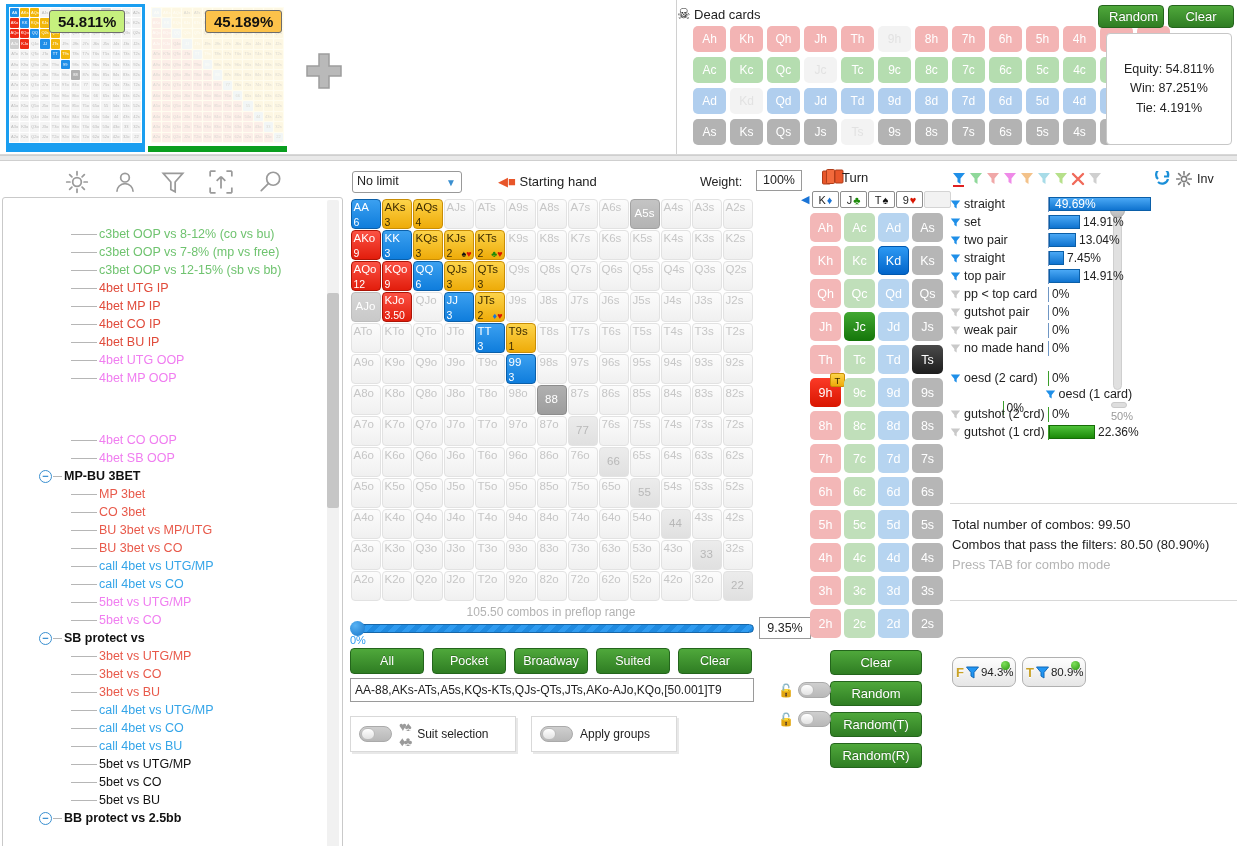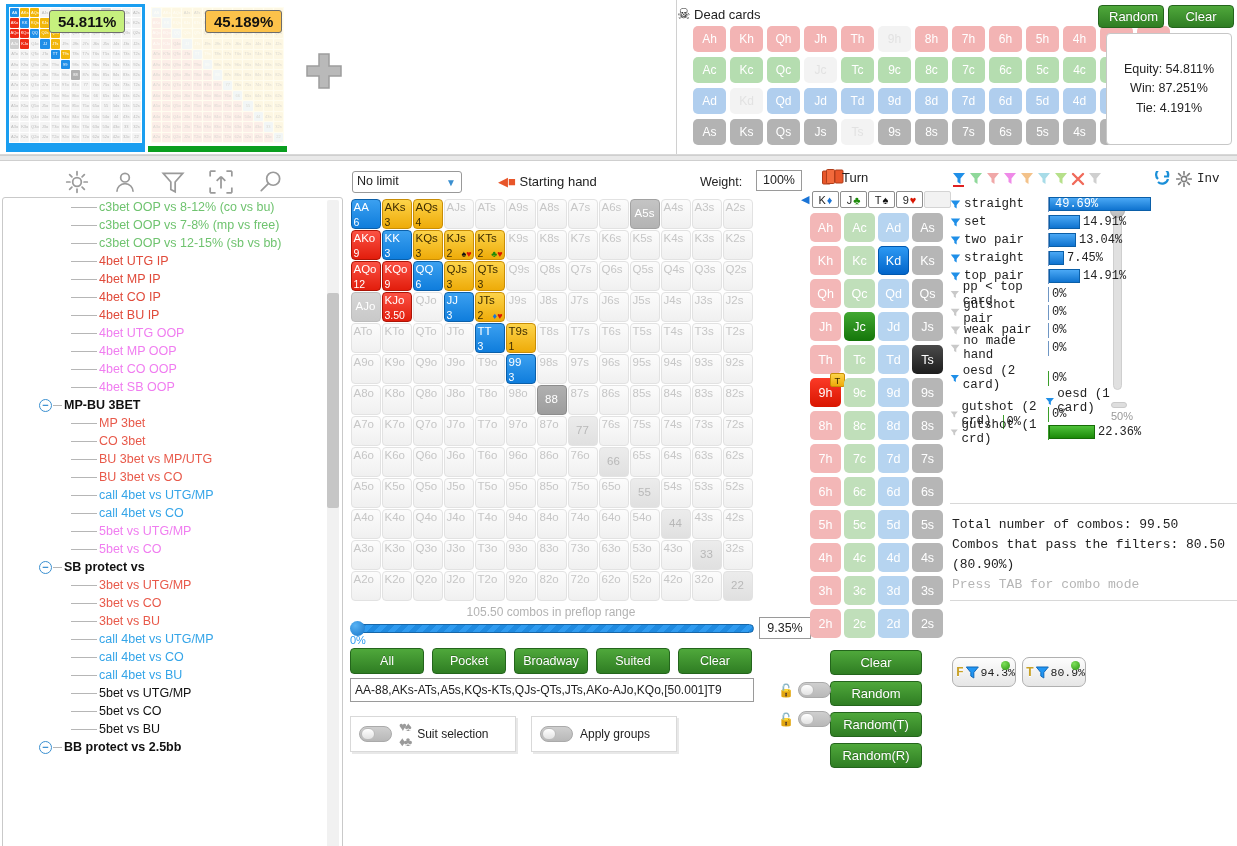--- a/index.html
+++ b/index.html
@@ -114,21 +114,21 @@
   .cc.sel-c { background:linear-gradient(#41a831,#14760a); color:#fff;}
   .cc.sel-s { background:linear-gradient(#4a4a4a,#1d1d1d); color:#fff;}
   .cc.sel-h { background:linear-gradient(#fb3a27,#d91500); color:#fff;}
   .cc .tbadge { position:absolute; right:-4px; top:-5px; width:15px; height:14px; background:linear-gradient(#fdd44a,#eeab09); border:1px solid #c98e06;
                 border-radius:2px; color:#3d2c00; font-size:9.5px; display:flex; align-items:center; justify-content:center;}
   #cbtns { position:absolute; left:30px; top:485px; display:flex; flex-direction:column; gap:6px;}
   #cbtns .greenbtn { width:92px; text-align:center; padding:4px 0;}
   .lockrow { position:absolute; display:flex; align-items:center; gap:4px;}
 
   
-  #rpanel { position:absolute; left:950px; top:165px; width:287px; height:600px;font-family:Liberation Mono, monospace;}
+  #rpanel { position:absolute; left:950px; top:165px; width:287px; height:600px;}
   #ficons { position:absolute; left:2px; top:6px; display:flex; gap:3px; align-items:center;}
   #ftop-right { position:absolute; left:205px; top:6px; display:flex; gap:5px; align-items:center; font-size:12.5px;}
   .frow { position:absolute; left:0px; width:287px; height:18px; font-size:12.5px; display:flex; align-items:center;}
   .frow .flbl { width:98px; display:flex; align-items:center; gap:3px;}
   .frow .fbarwrap { position:relative; width:182px; height:15px; border-left:1px solid #6f96c4; display:flex; align-items:center;}
   .frow .fbar { height:14px; background:linear-gradient(#4aa8f5,#0f73cf); border:1px solid #0b5fa8;}
   .frow .fbar.green { background:linear-gradient(#4fc23a,#1c8a09); border-color:#166c07;}
   .frow .fval { font-size:12px; margin-left:3px; white-space:nowrap;}
   .frow .fval.inside { position:absolute; left:3px; color:#fff;}
   .funnel { display:inline-block; width:11px; height:11px;}
@@ -599,30 +599,30 @@
       <path d="M12 18V7M12 7l-4 4M12 7l4 4" fill="none" stroke="#9a9a9a" stroke-width="1.6"></path>
     </svg>
     <svg style="position:absolute;left:258px;top:8px;" width="26" height="26" viewBox="0 0 24 24">
       <circle cx="14" cy="9" r="6" fill="none" stroke="#9a9a9a" stroke-width="1.6"></circle>
       <path d="M9.5 13.5L3 20" stroke="#9a9a9a" stroke-width="1.6" stroke-linecap="round"></path>
     </svg>
   </div>
 
   <div id="treewrap">
     <div id="treeinner">
-        <div class="tnode" style="color: rgb(111, 195, 111); padding-left: 0px;"><span style="display:inline-block;width:68px"></span><span class="dash"></span><span>c3bet OOP vs 8-12% (co vs bu)</span></div>
+        <div class="tnode" style="color: rgb(111, 195, 111); padding-left: 0px; margin-top: 27px;"><span style="display:inline-block;width:68px"></span><span class="dash"></span><span>c3bet OOP vs 8-12% (co vs bu)</span></div>
         <div class="tnode" style="color: rgb(111, 195, 111); padding-left: 0px;"><span style="display:inline-block;width:68px"></span><span class="dash"></span><span>c3bet OOP vs 7-8% (mp vs free)</span></div>
         <div class="tnode" style="color: rgb(111, 195, 111); padding-left: 0px;"><span style="display:inline-block;width:68px"></span><span class="dash"></span><span>c3bet OOP vs 12-15% (sb vs bb)</span></div>
         <div class="tnode" style="color: rgb(224, 74, 58); padding-left: 0px;"><span style="display:inline-block;width:68px"></span><span class="dash"></span><span>4bet UTG IP</span></div>
         <div class="tnode" style="color: rgb(224, 74, 58); padding-left: 0px;"><span style="display:inline-block;width:68px"></span><span class="dash"></span><span>4bet MP IP</span></div>
         <div class="tnode" style="color: rgb(224, 74, 58); padding-left: 0px;"><span style="display:inline-block;width:68px"></span><span class="dash"></span><span>4bet CO IP</span></div>
         <div class="tnode" style="color: rgb(224, 74, 58); padding-left: 0px;"><span style="display:inline-block;width:68px"></span><span class="dash"></span><span>4bet BU IP</span></div>
         <div class="tnode" style="color: rgb(240, 125, 240); padding-left: 0px;"><span style="display:inline-block;width:68px"></span><span class="dash"></span><span>4bet UTG OOP</span></div>
         <div class="tnode" style="color: rgb(240, 125, 240); padding-left: 0px;"><span style="display:inline-block;width:68px"></span><span class="dash"></span><span>4bet MP OOP</span></div>
-        <div class="tnode" style="color: rgb(240, 125, 240); padding-left: 0px;"><span style="display:inline-block;width:68px"></span><span class="dash"></span><span>4bet CO OOP</span></div>
+        <div class="tnode" style="color: rgb(240, 125, 240); padding-left: 0px; margin-top: 44px;"><span style="display:inline-block;width:68px"></span><span class="dash"></span><span>4bet CO OOP</span></div>
         <div class="tnode" style="color: rgb(240, 125, 240); padding-left: 0px;"><span style="display:inline-block;width:68px"></span><span class="dash"></span><span>4bet SB OOP</span></div>
         <div class="tnode cat" style="color: rgb(17, 17, 17); padding-left: 36px;"><span class="minus">−</span><span class="dash" style="width:9px"></span><span>MP-BU 3BET</span></div>
         <div class="tnode" style="color: rgb(232, 89, 74); padding-left: 0px;"><span style="display:inline-block;width:68px"></span><span class="dash"></span><span>MP 3bet</span></div>
         <div class="tnode" style="color: rgb(232, 89, 74); padding-left: 0px;"><span style="display:inline-block;width:68px"></span><span class="dash"></span><span>CO 3bet</span></div>
         <div class="tnode" style="color: rgb(232, 89, 74); padding-left: 0px;"><span style="display:inline-block;width:68px"></span><span class="dash"></span><span>BU 3bet vs MP/UTG</span></div>
         <div class="tnode" style="color: rgb(232, 89, 74); padding-left: 0px;"><span style="display:inline-block;width:68px"></span><span class="dash"></span><span>BU 3bet vs CO</span></div>
         <div class="tnode" style="color: rgb(53, 165, 232); padding-left: 0px;"><span style="display:inline-block;width:68px"></span><span class="dash"></span><span>call 4bet vs UTG/MP</span></div>
         <div class="tnode" style="color: rgb(53, 165, 232); padding-left: 0px;"><span style="display:inline-block;width:68px"></span><span class="dash"></span><span>call 4bet vs CO</span></div>
         <div class="tnode" style="color: rgb(240, 125, 240); padding-left: 0px;"><span style="display:inline-block;width:68px"></span><span class="dash"></span><span>5bet vs UTG/MP</span></div>
         <div class="tnode" style="color: rgb(240, 125, 240); padding-left: 0px;"><span style="display:inline-block;width:68px"></span><span class="dash"></span><span>5bet vs CO</span></div>

